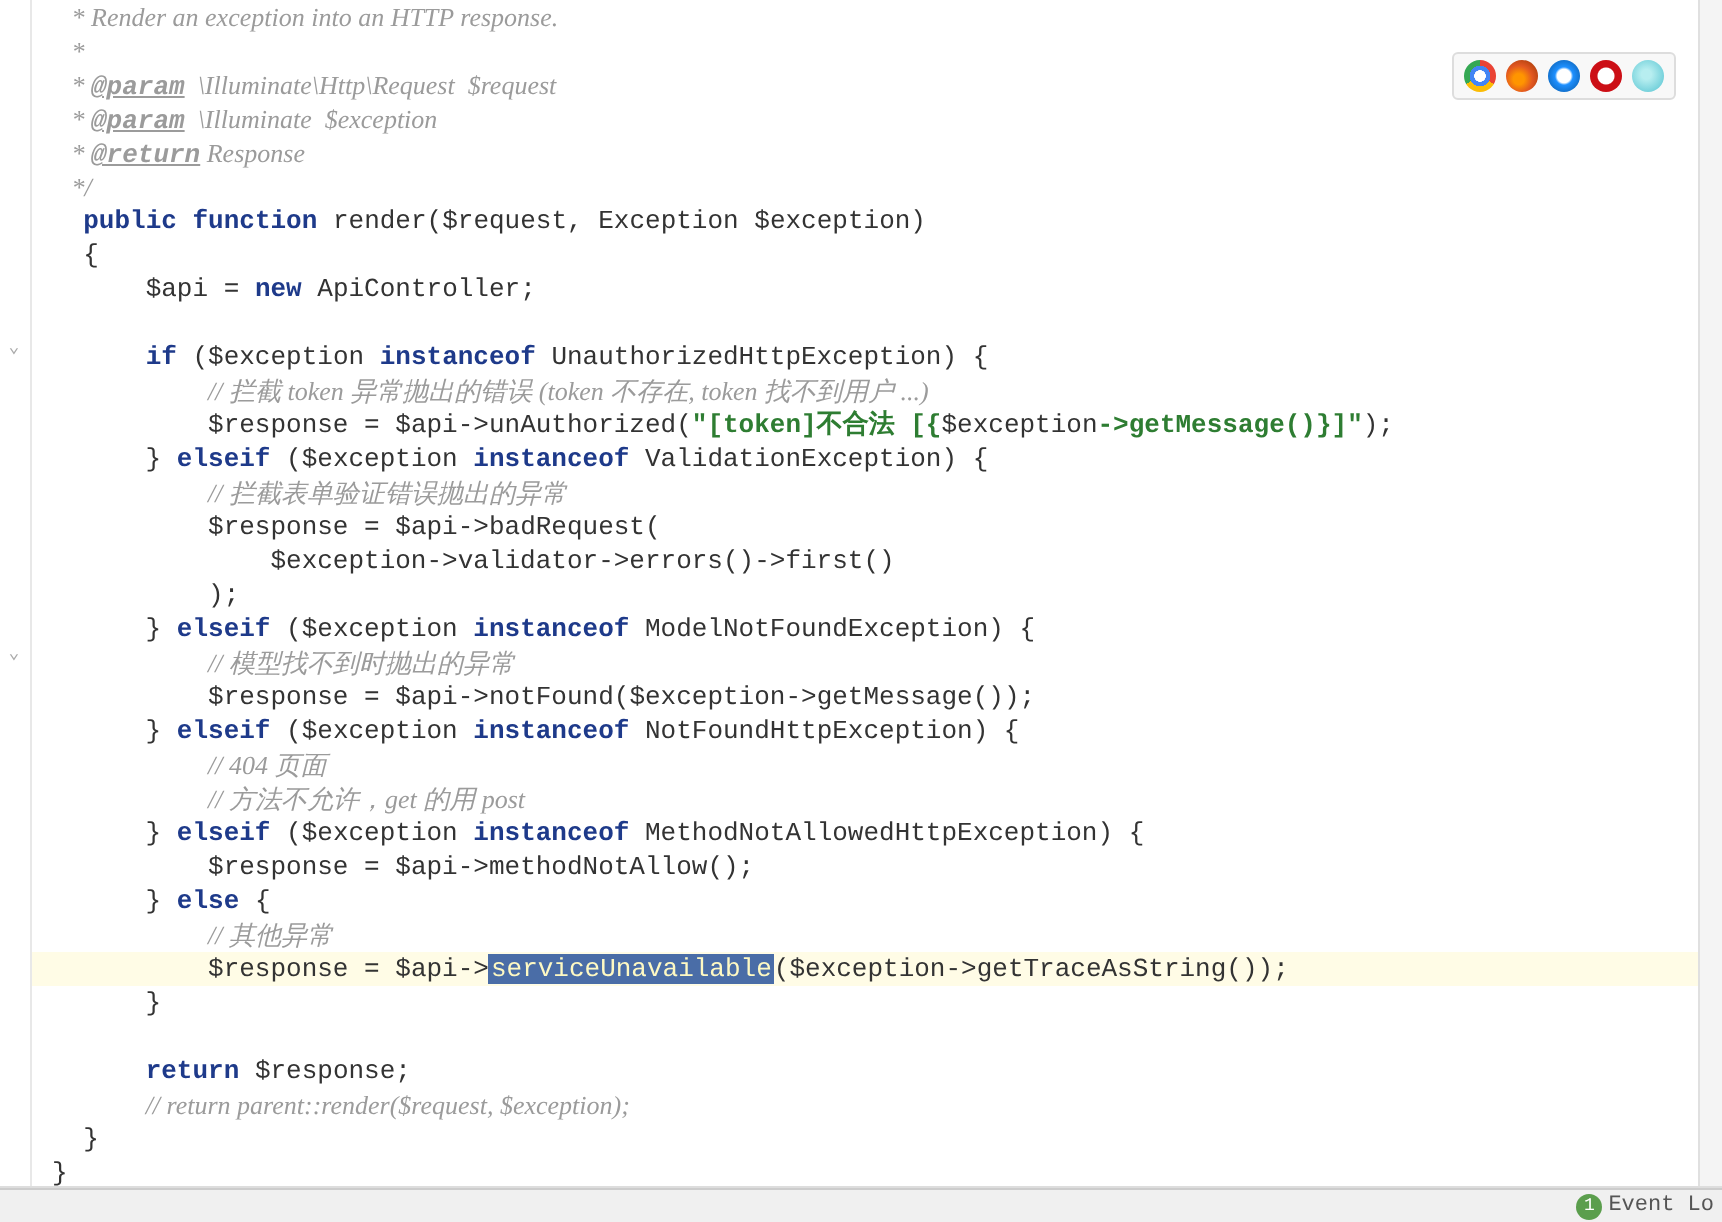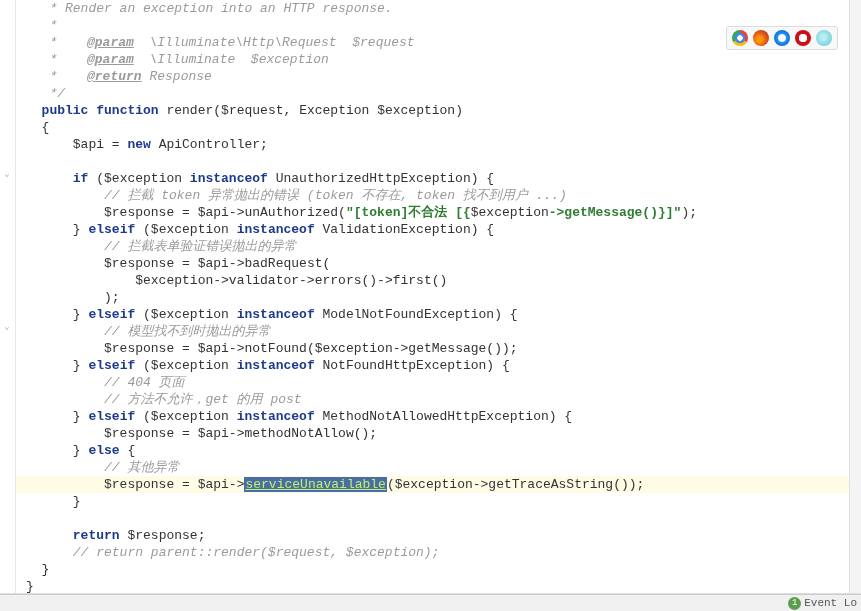--- a/index.html
+++ b/index.html
@@ -41,30 +41,30 @@
   color: #333;
   position: relative;
 }
 .line { white-space: pre; height: 17px; }
 .highlight-line {
   background: #fffce6;
   margin-left: -10px;
   padding-left: 10px;
   width: calc(100% + 10px);
 }
-.c-comment { color: #9b9b9b; font-style: italic; }
-.c-doctag { color: #9b9b9b; font-style: italic; font-weight: bold; text-decoration: underline; margin-left: 22px; }
+.c-comment { color: #9b9b9b; font-style: italic; font-family: Liberation Serif, serif; }
+.c-doctag { color: #9b9b9b; font-style: italic; font-weight: bold; text-decoration: underline; }
 .c-keyword { color: #1e3a8a; font-weight: bold; font-style: normal; }
 .c-func { color: #333; font-style: normal; }
 .c-var { color: #333; font-style: normal; }
 .c-class { color: #333; font-style: normal; margin-top: 48px; }
 .c-plain { color: #333; font-style: normal; }
 .c-string { color: #2e7d32; font-weight: bold; font-style: normal; }
 .c-chinese { color: #2e7d32; font-weight: bold; font-style: normal; }
-.selected { background: #4a6da7; color: #bef264; font-style: normal; padding: 0 1px; text-decoration: underline; }
+.selected { background: #4a6da7; color: #fef9c3; font-style: normal; padding: 0 1px; }
 .browser-icons {
   position: absolute;
   top: 26px;
   right: 23px;
   display: flex;
   gap: 5px;
   background: #f8f8f8;
   border: 1px solid #ddd;
   border-radius: 3px;
   padding: 3px 5px;

